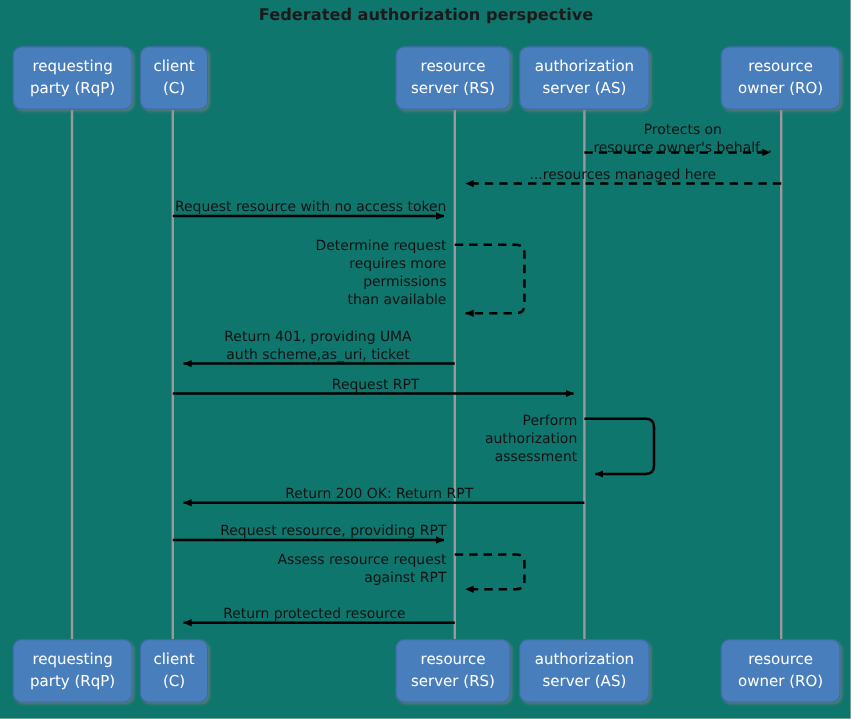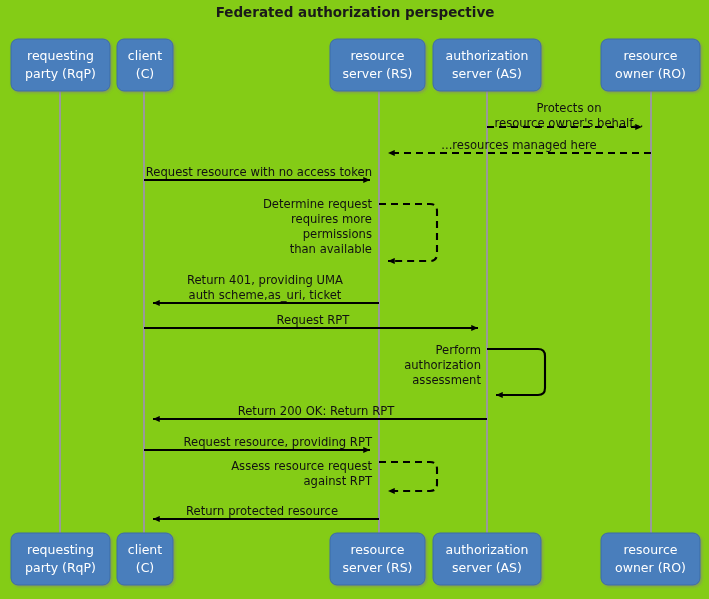--- a/index.html
+++ b/index.html
@@ -7,21 +7,21 @@
     margin: 0; padding: 0;
     width: 709px; height: 599px;
     background: #fdfdfd;
     font-family: "DejaVu Sans", "Liberation Sans", sans-serif;
     overflow: hidden;
   }
   #stage {
     position: relative;
     width: 709px;
     height: 599px;
-    background: #84cc16;
+    background: #0f766e;
   }
   #diagram-svg {
     position: absolute;
     top: 0; left: 0;
     width: 709px;
     height: 599px;
   }
   .title-text {
     font-size: 13.5px;
     font-weight: bold;

